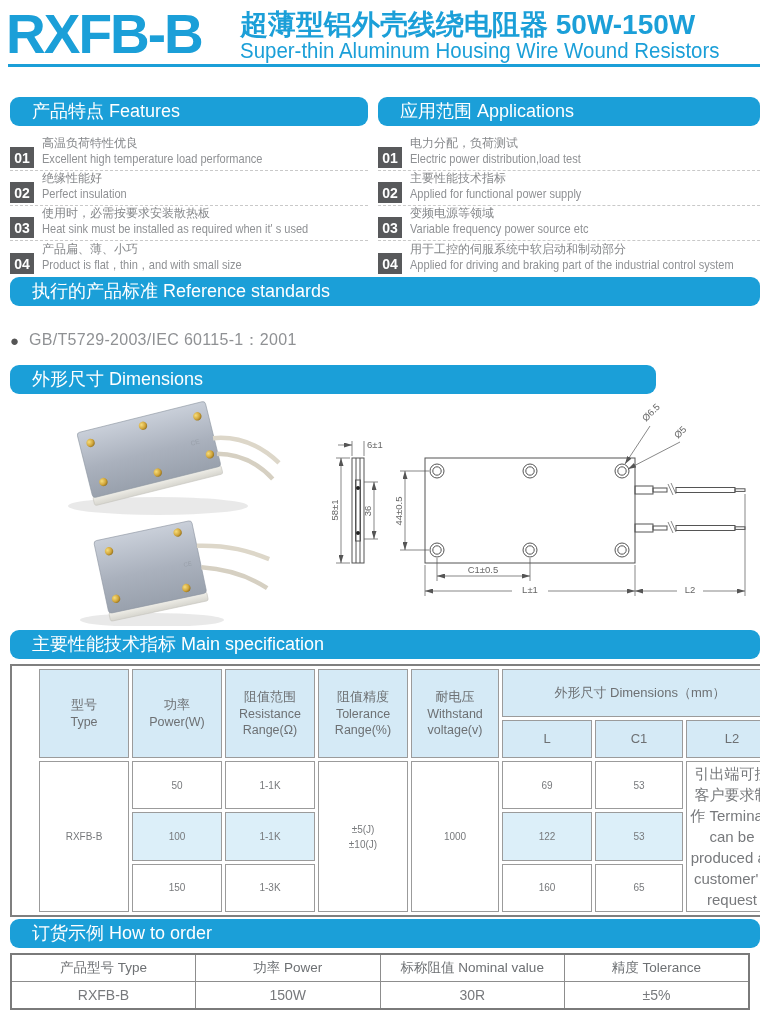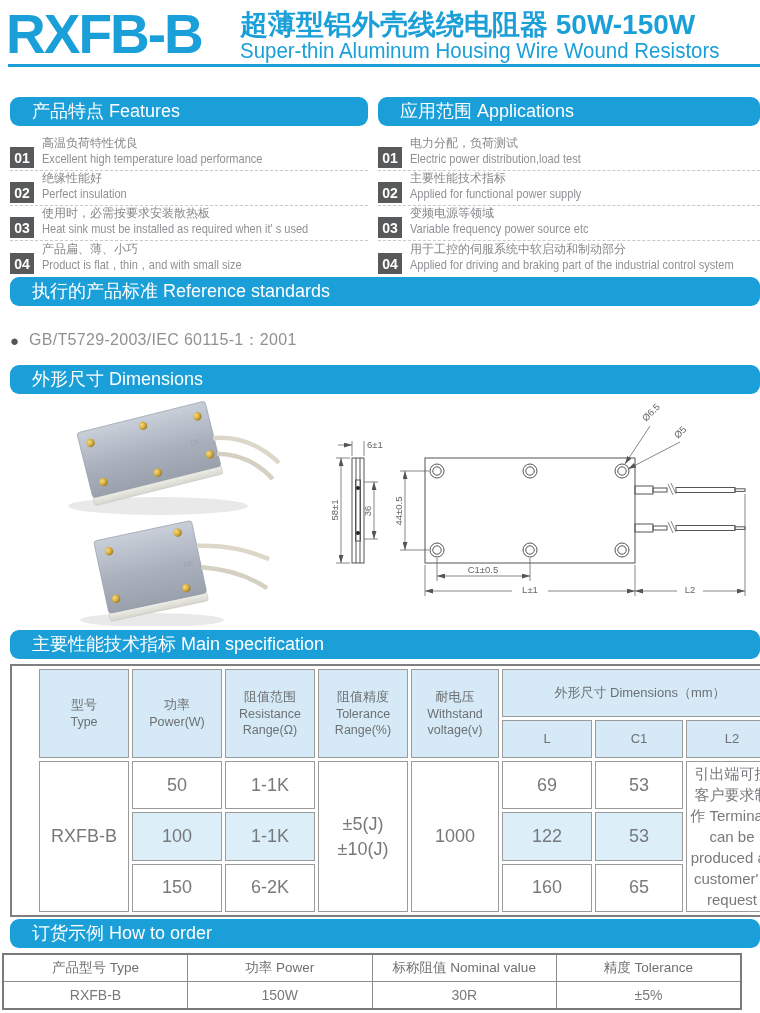--- a/index.html
+++ b/index.html
@@ -32,21 +32,21 @@
 
   
   .std-line{left:10px;top:330px;display:flex;align-items:center;gap:10px;}
   .std-bullet{font-size:15px;color:#555;}
   .std-text{font-size:16px;color:#8f9194;letter-spacing:.3px;}
 
   
   .spec-table{border-collapse:separate;border-spacing:3px;border:2px solid #7f7f7f;
               width:740px;background:#fff;table-layout:fixed;padding-left:24px;}
   .spec-table td{border:1px solid #9b9b9b;text-align:center;vertical-align:middle;
-                 color:#77797c;font-size:18px;padding:1px 2px;overflow:hidden;}
+                 color:#77797c;font-size:10px;padding:1px 2px;overflow:hidden;}
   .spec-table td.th{background:#d5eaf6;color:#6d7073;font-size:13px;line-height:1.3;}
   .spec-table td.th .sub{font-size:12.5px;}
   .spec-table td.hl{background:#dceff9;}
   .spec-table td.note{font-size:15px;line-height:1.4;}
   .tolv{margin:4px 0;}
 
   
   .order-table{border-collapse:collapse;width:740px;table-layout:fixed;border:2px solid #7a7a7a;}
   .order-table td{border:1px solid #8d8d8d;text-align:center;vertical-align:middle;
                   height:26px;font-size:13.5px;color:#6d7073;padding:0 2px;}
@@ -128,21 +128,21 @@
         </div>
     </div>
   </div>
 
   <div class="abs bar" style="left:10px;top:277px;width:750px;">执行的产品标准 Reference standards</div>
   <div class="abs std-line">
     <span class="std-bullet">●</span>
     <span class="std-text">GB/T5729-2003/IEC 60115-1：2001</span>
   </div>
 
-  <div class="abs bar" style="left:10px;top:365px;width:750px;">外形尺寸 Dimensions</div>
+  <div class="abs bar" style="left:10px;top:365px;width:646px;">外形尺寸 Dimensions</div>
 
   <svg class="abs" style="left:0;top:398px;" width="330" height="228" viewBox="0 0 330 228">
     <defs>
       <linearGradient id="pg" x1="0" y1="0" x2="0" y2="1">
         <stop offset="0" stop-color="#c9cfd9"></stop>
           <stop offset=".55" stop-color="#aab1bd"></stop>
           <stop offset="1" stop-color="#99a1ad"></stop>
       </linearGradient>
       <linearGradient id="edg" x1="0" y1="0" x2="0" y2="1">
         <stop offset="0" stop-color="#f1f0ea"></stop>
@@ -323,30 +323,30 @@
       <td rowspan="3" class="note">引出端可按客户要求制作 Terminals can be produced as customer' s request</td>
     </tr>
     <tr style="height:44px">
       <td class="hl">100</td>
       <td class="hl">1-1K</td>
       <td class="hl">122</td>
       <td class="hl">53</td>
     </tr>
     <tr style="height:44px">
       <td>150</td>
-      <td>6-2K</td>
+      <td>1-3K</td>
       <td>160</td>
       <td>65</td>
     </tr>
   </tbody>
     </table>
 
   <div class="abs bar" style="left:10px;top:919px;width:750px;">订货示例  How to order</div>
 
-  <table class="abs order-table" style="left:2px;top:953px;">
+  <table class="abs order-table" style="left:10px;top:953px;">
     <tbody>
         <tr>
       <td>产品型号  Type</td>
       <td>功率 Power</td>
       <td>标称阻值 Nominal value</td>
       <td>精度 Tolerance</td>
     </tr>
     <tr>
       <td class="val">RXFB-B</td>
       <td class="val">150W</td>

